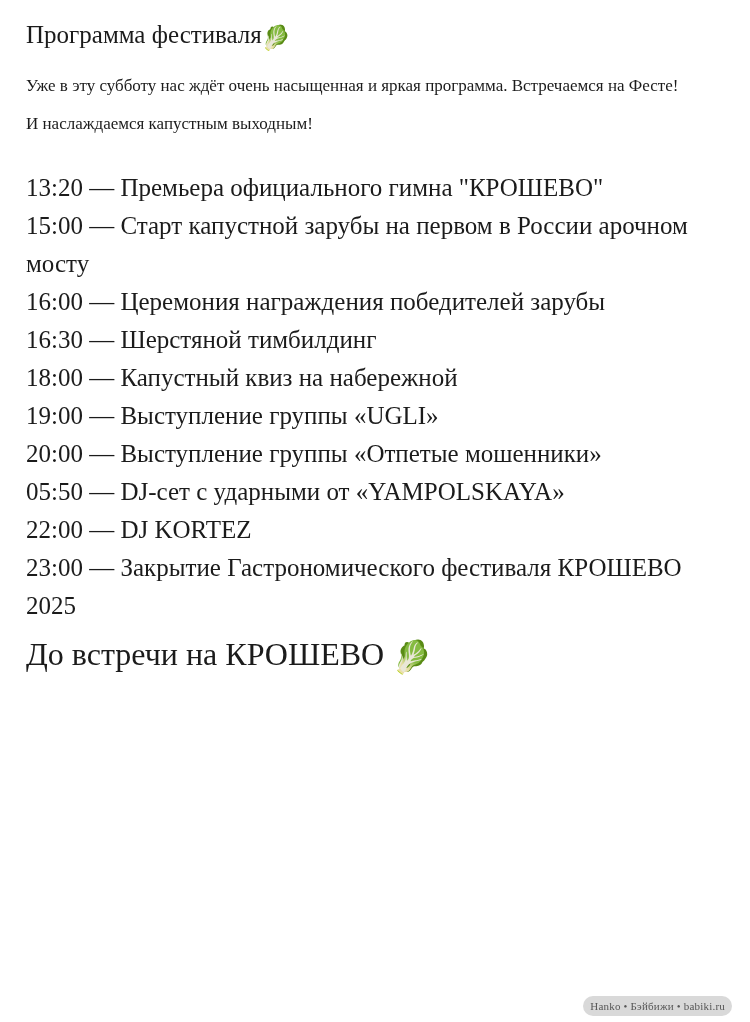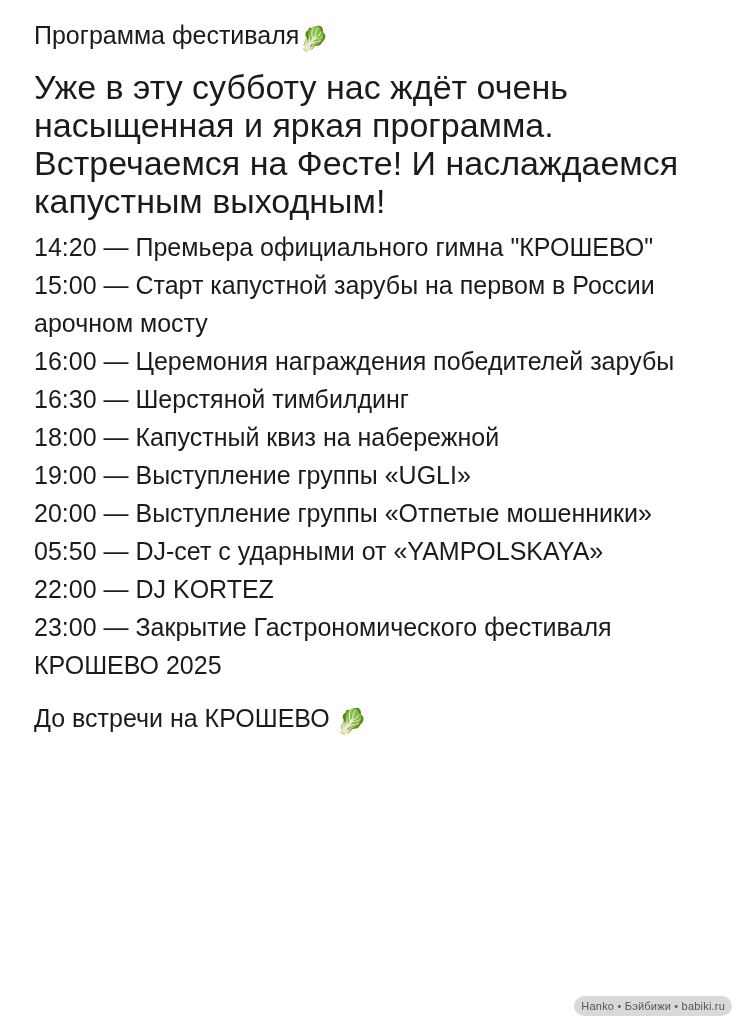--- a/index.html
+++ b/index.html
@@ -10,52 +10,53 @@
     width: 750px;
     height: 1022px;
     background: #ffffff;
     font-family: "Liberation Sans", sans-serif;
     color: #1b1b1b;
     position: relative;
     overflow: hidden;
   }
   .page {
     box-sizing: border-box;
-    padding: 16px 26px 0 34px;
+    padding: 16px 26px 0 26px;
     width: 738px;
     height: 1022px;
     position: relative;
+    font-family: Liberation Serif, serif;
   }
   .title {
     font-size: 25px;
     line-height: 38px;
     font-weight: 400;
     margin: 0 0 10px 0;
     white-space: nowrap;
   }
   .title .emoji {
     font-size: 24px;
   }
   .intro {
-    font-size: 34px;
+    font-size: 17px;
     line-height: 38px;
-    margin: 0 0 8px 0;
+    margin: 0 0 26px 0;
     max-width: 660px;
   }
   .schedule {
     margin: 0 0 10px 0;
   }
   .sched-line {
     font-size: 25px;
     line-height: 38px;
     max-width: 700px;
   }
   .outro {
-    font-size: 25px;
-    line-height: 49px;
+    font-size: 32px;
+    line-height: 38px;
     margin: 4px 0 0 0;
   }
   .watermark {
     position: absolute;
     right: 6px;
     bottom: 6px;
     background: #d9d9d9;
     color: #555555;
     font-size: 11px;
     line-height: 16px;
@@ -74,21 +75,21 @@
 
 <div class="page">
 
   <h1 class="title">
     <span>Программа фестиваля</span><span class="emoji leaf">🥬</span>
   </h1>
 
   <p class="intro">Уже в эту субботу нас ждёт очень насыщенная и яркая программа. Встречаемся на Фесте! И наслаждаемся капустным выходным!</p>
 
   <div class="schedule">
-    <div class="sched-line">14:20 — Премьера официального гимна "КРОШЕВО"</div>
+    <div class="sched-line">13:20 — Премьера официального гимна "КРОШЕВО"</div>
     <div class="sched-line">15:00 — Старт капустной зарубы на первом в России арочном мосту</div>
     <div class="sched-line">16:00 — Церемония награждения победителей зарубы</div>
     <div class="sched-line">16:30 — Шерстяной тимбилдинг</div>
     <div class="sched-line">18:00 — Капустный квиз на набережной</div>
     <div class="sched-line">19:00 — Выступление группы «UGLI»</div>
     <div class="sched-line">20:00 — Выступление группы «Отпетые мошенники»</div>
     <div class="sched-line">05:50 — DJ-сет с ударными от «YAMPOLSKAYA»</div>
     <div class="sched-line">22:00 — DJ KORTEZ</div>
     <div class="sched-line">23:00 — Закрытие Гастрономического фестиваля КРОШЕВО 2025</div>
   </div>

